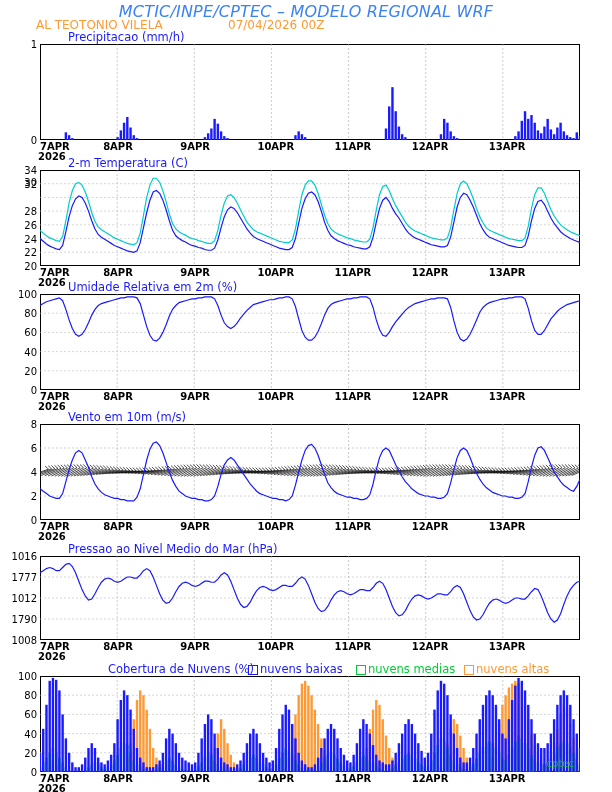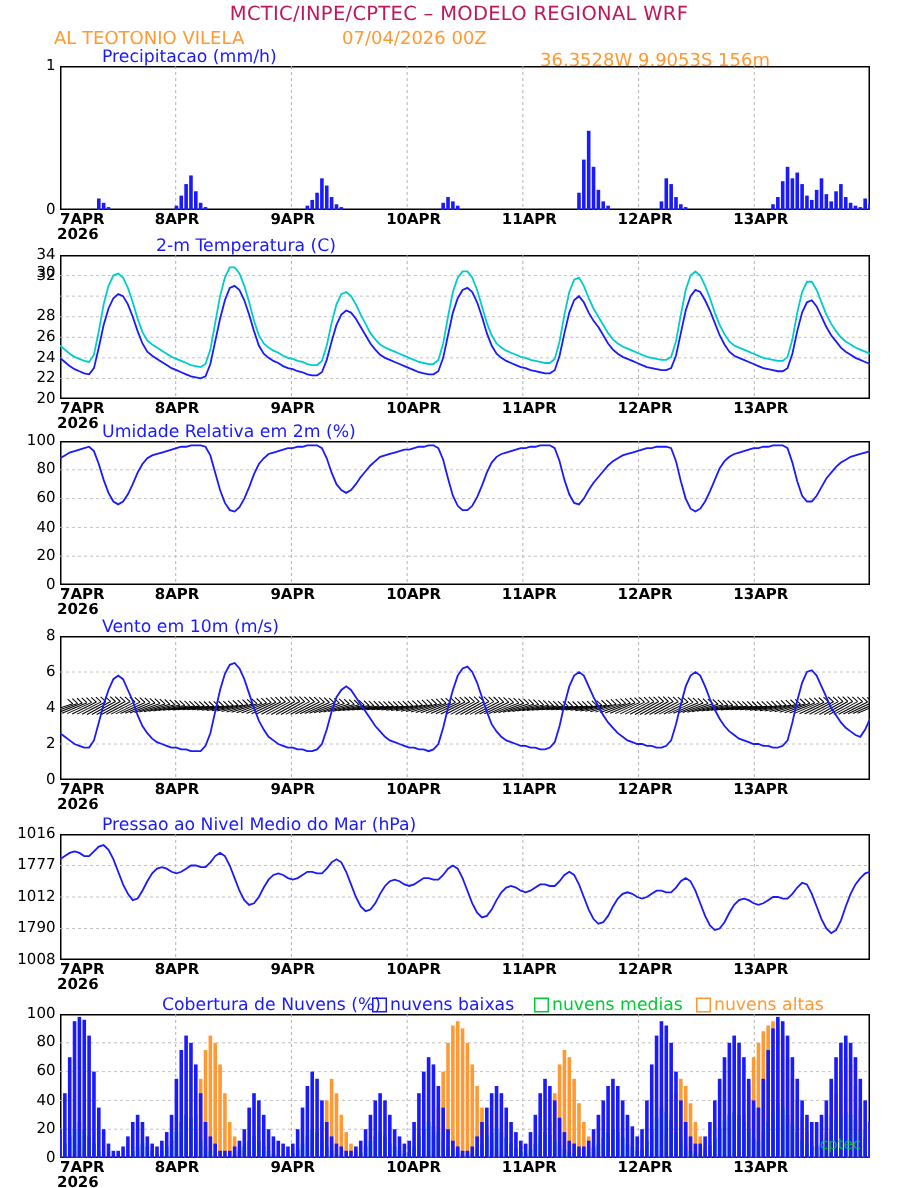--- a/index.html
+++ b/index.html
@@ -1,20 +1,20 @@
 <!DOCTYPE html>
 <html><head>
 <meta charset="utf-8">
 <style>
   html,body{margin:0;padding:0;background:#ffffff;}
   body{width:612px;height:792px;font-family:"DejaVu Sans",sans-serif;}
   #page{position:relative;width:612px;height:792px;overflow:hidden;}
 
   .hdr-title{position:absolute;left:0;top:2px;width:612px;text-align:center;
-    font-size:13px;color:#be185d;letter-spacing:.2px;white-space:nowrap;}
+    font-size:16px;color:#3b82f6;letter-spacing:.2px;white-space:nowrap;font-style:italic;}
   .hdr-sub{position:absolute;left:36px;top:18px;font-size:12px;color:#ff9933;white-space:nowrap;}
   .hdr-date{position:absolute;left:228px;top:18px;font-size:12px;color:#ff9933;white-space:nowrap;}
   .hdr-coord{position:absolute;left:360px;top:33px;font-size:12px;color:#ff9933;white-space:nowrap;}
 
   .panel{position:absolute;left:40px;}
   .plot{position:absolute;left:0;top:0;border:1px solid #000;box-sizing:border-box;background:#fff;}
   .ptitle{position:absolute;font-size:11.5px;color:#1a1aff;white-space:nowrap;}
   .ylab{position:absolute;right:100%;margin-right:3px;font-size:10px;color:#000;
     text-align:right;white-space:nowrap;transform:translateY(-50%);}
   .xlab{position:absolute;top:100%;margin-top:1px;font-size:10px;color:#000;white-space:nowrap;
@@ -26,21 +26,20 @@
   svg{position:absolute;left:0;top:0;}
 </style>
 </head>
 <body>
 
 <div id="page">
 
   <div class="hdr-title">MCTIC/INPE/CPTEC  –  MODELO REGIONAL WRF</div>
   <div class="hdr-sub">AL TEOTONIO VILELA</div>
   <div class="hdr-date">07/04/2026 00Z</div>
-  <div class="hdr-coord">36.3528W 9.9053S  156m</div>
 
   <div class="panel" id="p-precip" style="top:44px;width:540px;height:96px;">
     <div class="plot" style="width:540px;height:96px;"></div>
     <div class="ptitle" style="left:28px;top:-14px;">Precipitacao (mm/h)</div>
     <svg class="grid" width="540" height="96">
         <line x1="77.14285714285714" y1="0" x2="77.14285714285714" y2="96" stroke="#aaaaaa" stroke-width="0.6" stroke-dasharray="2,2"></line>
         <line x1="154.28571428571428" y1="0" x2="154.28571428571428" y2="96" stroke="#aaaaaa" stroke-width="0.6" stroke-dasharray="2,2"></line>
         <line x1="231.42857142857142" y1="0" x2="231.42857142857142" y2="96" stroke="#aaaaaa" stroke-width="0.6" stroke-dasharray="2,2"></line>
         <line x1="308.57142857142856" y1="0" x2="308.57142857142856" y2="96" stroke="#aaaaaa" stroke-width="0.6" stroke-dasharray="2,2"></line>
         <line x1="385.7142857142857" y1="0" x2="385.7142857142857" y2="96" stroke="#aaaaaa" stroke-width="0.6" stroke-dasharray="2,2"></line>
@@ -110,21 +109,21 @@
       <div class="xlab" style="left: 294.571px;">11APR</div>
       <div class="xlab" style="left: 371.714px;">12APR</div>
       <div class="xlab" style="left: 448.857px;">13APR</div>
       <div class="yr">2026</div>
       <div class="ylab" style="top: 96px;">0</div>
       <div class="ylab" style="top: 0px;">1</div>
     </div>
 
   <div class="panel" id="p-temp" style="top:170px;width:540px;height:96px;">
     <div class="plot" style="width:540px;height:96px;"></div>
-    <div class="ptitle" style="left:28px;top:-14px;margin-left:36px;">2-m Temperatura (C)</div>
+    <div class="ptitle" style="left:28px;top:-14px;">2-m Temperatura (C)</div>
     <svg width="540" height="96">
         <line x1="77.14285714285714" y1="0" x2="77.14285714285714" y2="96" stroke="#aaaaaa" stroke-width="0.6" stroke-dasharray="2,2"></line>
         <line x1="154.28571428571428" y1="0" x2="154.28571428571428" y2="96" stroke="#aaaaaa" stroke-width="0.6" stroke-dasharray="2,2"></line>
         <line x1="231.42857142857142" y1="0" x2="231.42857142857142" y2="96" stroke="#aaaaaa" stroke-width="0.6" stroke-dasharray="2,2"></line>
         <line x1="308.57142857142856" y1="0" x2="308.57142857142856" y2="96" stroke="#aaaaaa" stroke-width="0.6" stroke-dasharray="2,2"></line>
         <line x1="385.7142857142857" y1="0" x2="385.7142857142857" y2="96" stroke="#aaaaaa" stroke-width="0.6" stroke-dasharray="2,2"></line>
         <line x1="462.85714285714283" y1="0" x2="462.85714285714283" y2="96" stroke="#aaaaaa" stroke-width="0.6" stroke-dasharray="2,2"></line>
         <line x1="0" y1="82.28571428571429" x2="540" y2="82.28571428571429" stroke="#bbbbbb" stroke-width="0.6" stroke-dasharray="2,2"></line>
         <line x1="0" y1="68.57142857142857" x2="540" y2="68.57142857142857" stroke="#bbbbbb" stroke-width="0.6" stroke-dasharray="2,2"></line>
         <line x1="0" y1="54.85714285714286" x2="540" y2="54.85714285714286" stroke="#bbbbbb" stroke-width="0.6" stroke-dasharray="2,2"></line>

